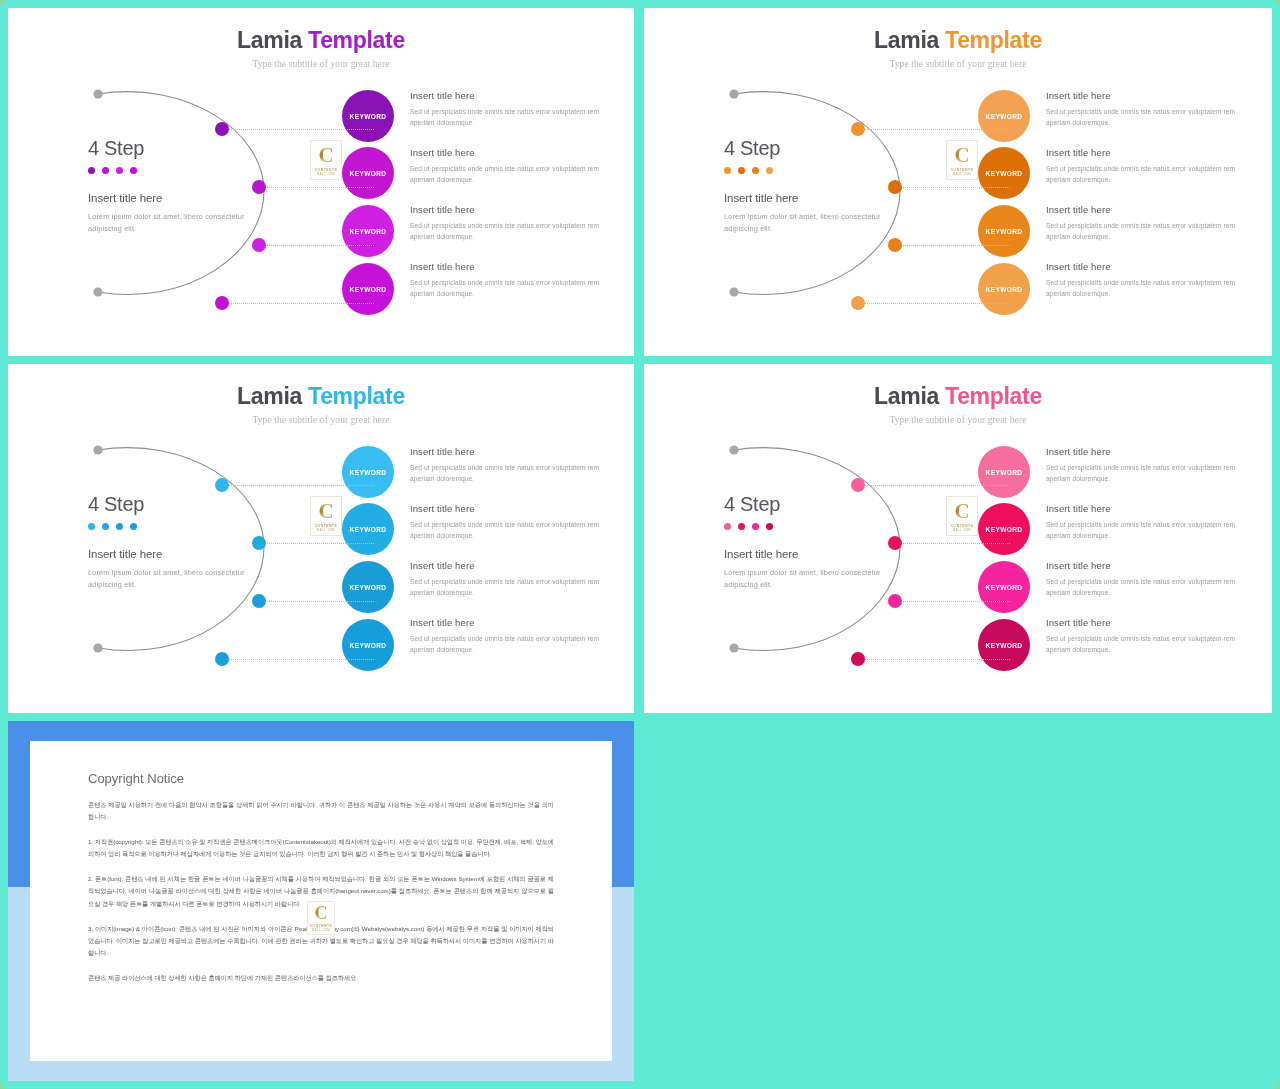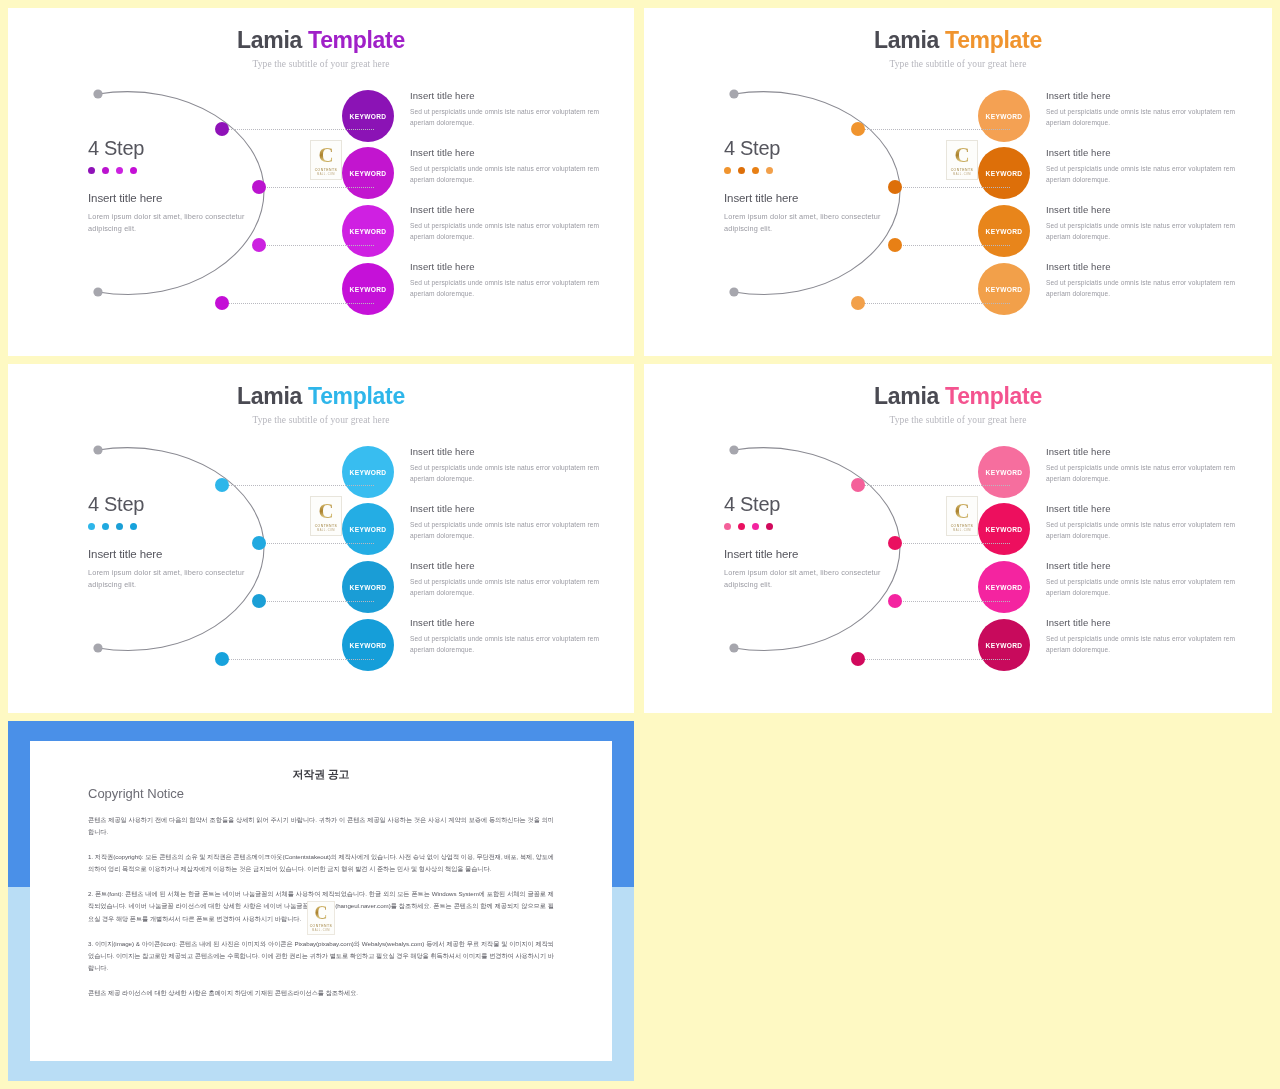--- a/index.html
+++ b/index.html
@@ -6,21 +6,22 @@
   * { box-sizing: border-box; margin: 0; padding: 0; }
   html, body {
     width: 1280px; height: 1089px;
     background: #88db9e;
     font-family: "Liberation Sans", sans-serif;
     overflow: hidden;
   }
   #board {
     position: relative;
     width: 1280px; height: 1089px;
-    background: #fef9c3;
+    background: #5eead4;
+    border-radius: 9px;
   }
 
   
   .slide {
     position: absolute;
     background: #ffffff;
     overflow: hidden;
   }
   .slide-tl { left: 8px;   top: 8px;   width: 626px; height: 348px; }
   .slide-tr { left: 644px; top: 8px;   width: 628px; height: 348px; }
@@ -398,21 +399,20 @@
         </div>
         <div class="watermark">
           <div class="wm-c">C</div>
           <div class="wm-n1">CONTENTS</div>
           <div class="wm-n2">MALL .COM</div>
         </div>
       </div>
     </div>
     <div class="slide-doc">
       <div class="doc-page">
-        <div class="doc-h1">저작권 공고</div>
         <div class="doc-h2">Copyright Notice</div>
         <div class="doc-p">콘텐츠 제공일 사용하기 전에 다음의 협약서 조항들을 상세히 읽어 주시기 바랍니다. 귀하가 이 콘텐츠 제공일 사용하는 것은 사용시 계약의 보증에 동의하신다는 것을 의미합니다.</div>
         <div class="doc-p">1. 저작권(copyright): 모든 콘텐츠의 소유 및 저작권은 콘텐츠메이크아웃(Contentstakeout)의 제작사에게 있습니다. 사전 승낙 없이 상업적 이용, 무단전재, 배포, 복제, 양도에 의하여 영리 목적으로 이용하거나 제삼자에게 이용하는 것은 금지되어 있습니다. 이러한 금지 행위 발견 시 준하는 민사 및 형사상의 책임을 물습니다.</div>
         <div class="doc-p">2. 폰트(font): 콘텐츠 내에 된 서체는 한글 폰트는 네이버 나눔글꼴의 서체를 사용하여 제작되었습니다. 한글 외의 모든 폰트는 Windows System에 포함된 서체의 글꼴로 제작되었습니다. 네이버 나눔글꼴 라이선스에 대한 상세한 사항은 네이버 나눔글꼴 홈페이지(hangeul.naver.com)를 참조하세요. 폰트는 콘텐츠의 함께 제공되지 않으므로 필요실 경우 해당 폰트를 개별하셔서 다른 폰트로 변경하여 사용하시기 바랍니다.</div>
         <div class="doc-p">3. 이미지(image) &amp; 아이콘(icon): 콘텐츠 내에 된 사진은 이미지와 아이콘은 Pixabay(pixabay.com)와 Webalys(webalys.com) 등에서 제공한 무료 저작물 및 이미지이 제작되었습니다. 이미지는 참고로만 제공되고 콘텐츠에는 수록합니다. 이에 관한 권리는 귀하가 별도로 확인하고 필요실 경우 해당을 취득하셔서 이미지를 변경하여 사용하시기 바랍니다.</div>
         <div class="doc-p">콘텐츠 제공 라이선스에 대한 상세한 사항은 홈페이지 하단에 기재된 콘텐츠라이선스를 참조하세요.</div>
         <div class="doc-wm">
           <div class="wm-c">C</div>
           <div class="wm-n1">CONTENTS</div>
           <div class="wm-n2">MALL .COM</div>

